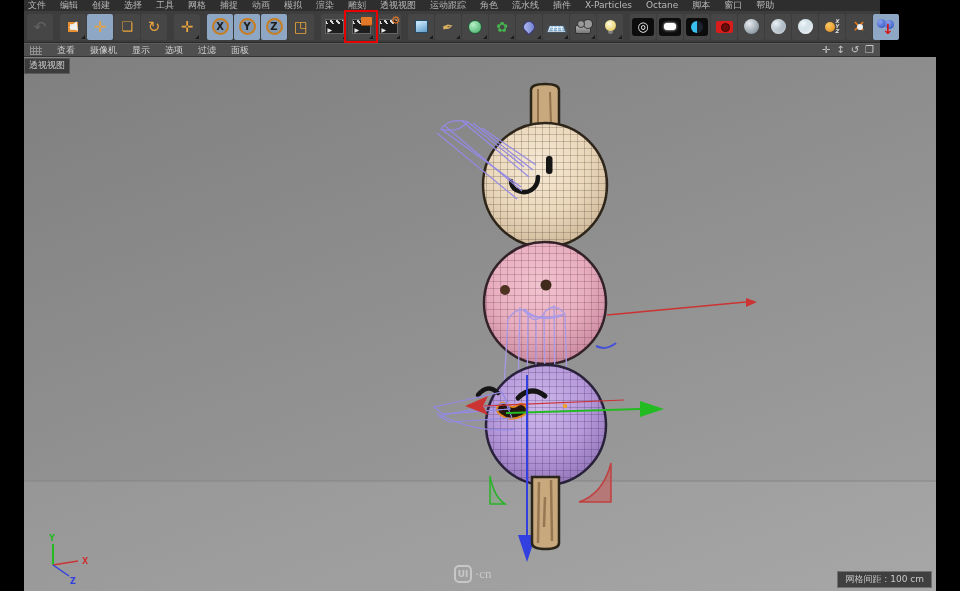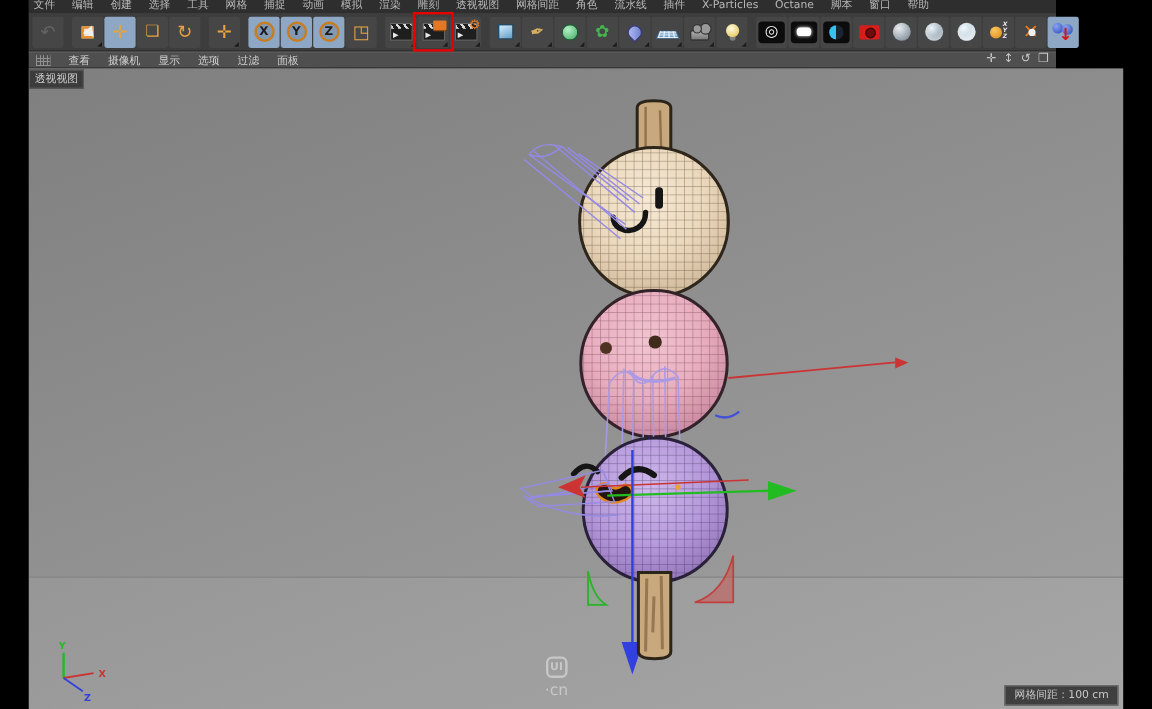--- a/index.html
+++ b/index.html
@@ -100,44 +100,44 @@
   
   .viewport { position:absolute; left:0; top:57px; width:912px; height:534px;
               background:linear-gradient(160deg,#7f7f7f 0%, #8f8f8f 45%, #9b9b9b 80%, #a2a2a2 100%);
               overflow:hidden; }
   .viewlabel { position:absolute; left:0; top:1px; background:#3c3c3c; border:1px solid #5a5a5a;
                color:#cccccc; font-size:9px; padding:0px 4px 1px; z-index:4;text-align:center; }
   .scene { position:absolute; left:0; top:0; }
   .statusbadge { position:absolute; right:4px; bottom:3px; background:#3f3f3f;
                  border:1px solid #707070; color:#c8c8c8; font-size:9px; padding:1px 7px; z-index:4;margin-top:16px; }
   .watermark { position:absolute; left:430px; bottom:8px; display:flex; align-items:center; gap:3px;
-               opacity:.55; z-index:4;flex-direction:column; }
+               opacity:.55; z-index:4; }
   .wm-logo { width:18px; height:18px; border:2px solid #e8e8e8; border-radius:5px; color:#e8e8e8;
              font-size:9px; font-weight:bold; display:flex; align-items:center; justify-content:center; }
-  .wm-txt { color:#e8e8e8; font-size:13px; }
+  .wm-txt { color:#e8e8e8; font-size:13px;font-family:Liberation Serif, serif; }
 </style>
 </head>
 <body>
 
 <div class="window">
 
   <div class="menubar">
     <span class="mitem">文件</span>
     <span class="mitem">编辑</span>
     <span class="mitem">创建</span>
     <span class="mitem">选择</span>
     <span class="mitem">工具</span>
     <span class="mitem">网格</span>
     <span class="mitem">捕捉</span>
     <span class="mitem">动画</span>
     <span class="mitem">模拟</span>
     <span class="mitem">渲染</span>
     <span class="mitem">雕刻</span>
     <span class="mitem">透视视图</span>
-    <span class="mitem">网格间距</span>
+    <span class="mitem">运动跟踪</span>
     <span class="mitem">角色</span>
     <span class="mitem">流水线</span>
     <span class="mitem">插件</span>
     <span class="mitem">X-Particles</span>
     <span class="mitem">Octane</span>
     <span class="mitem">脚本</span>
     <span class="mitem">窗口</span>
     <span class="mitem">帮助</span>
   </div>
 

